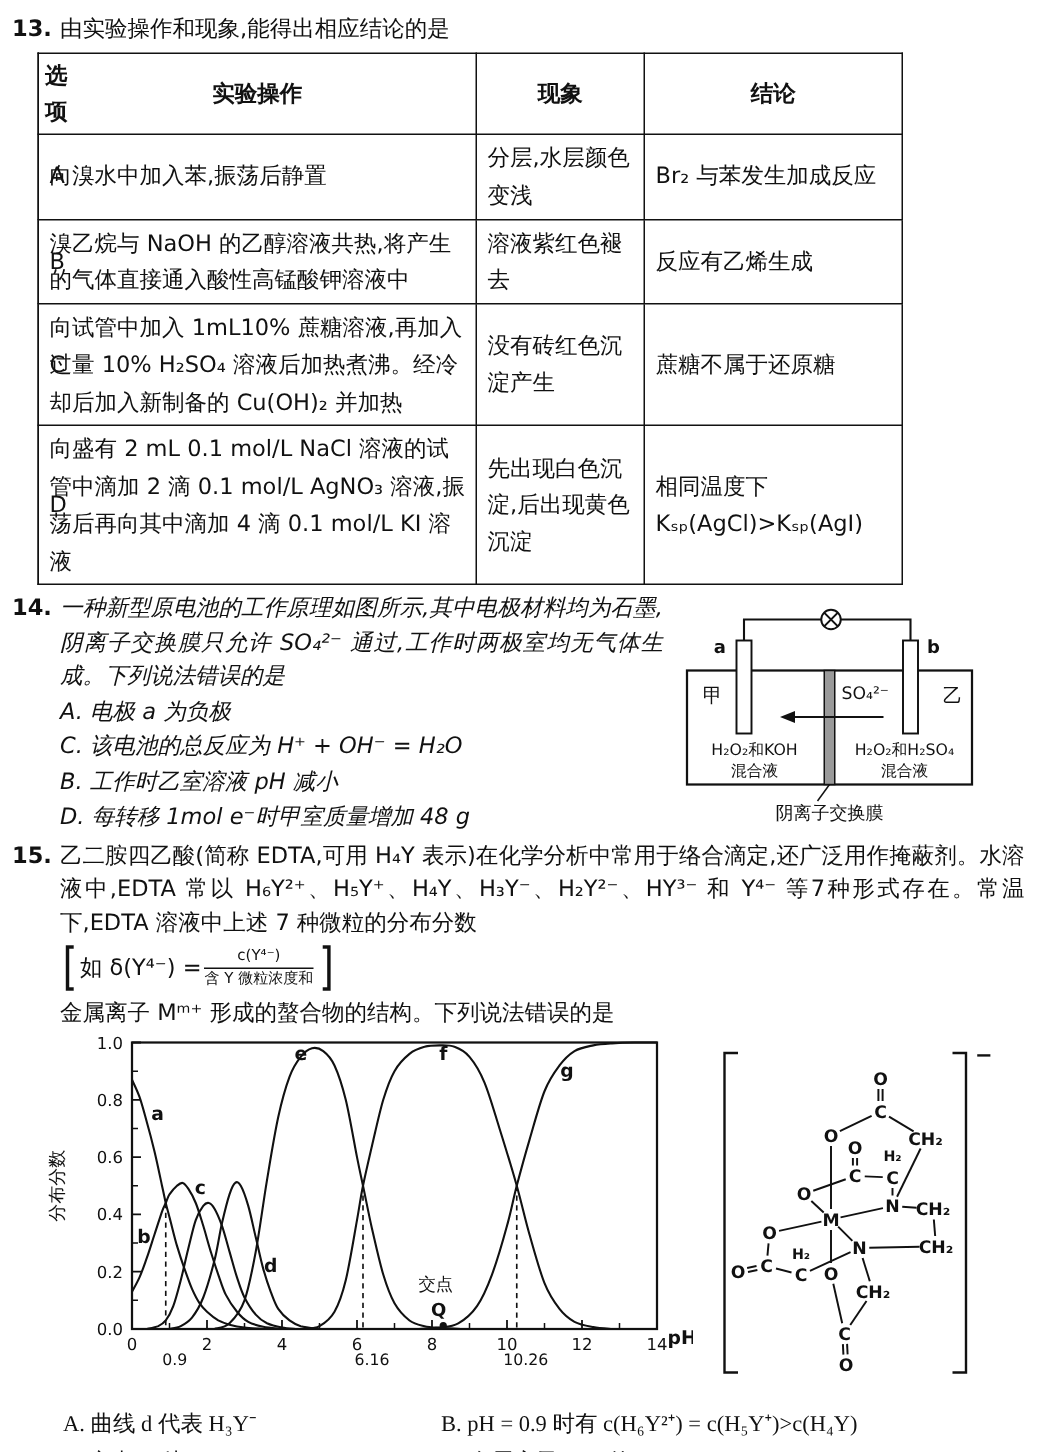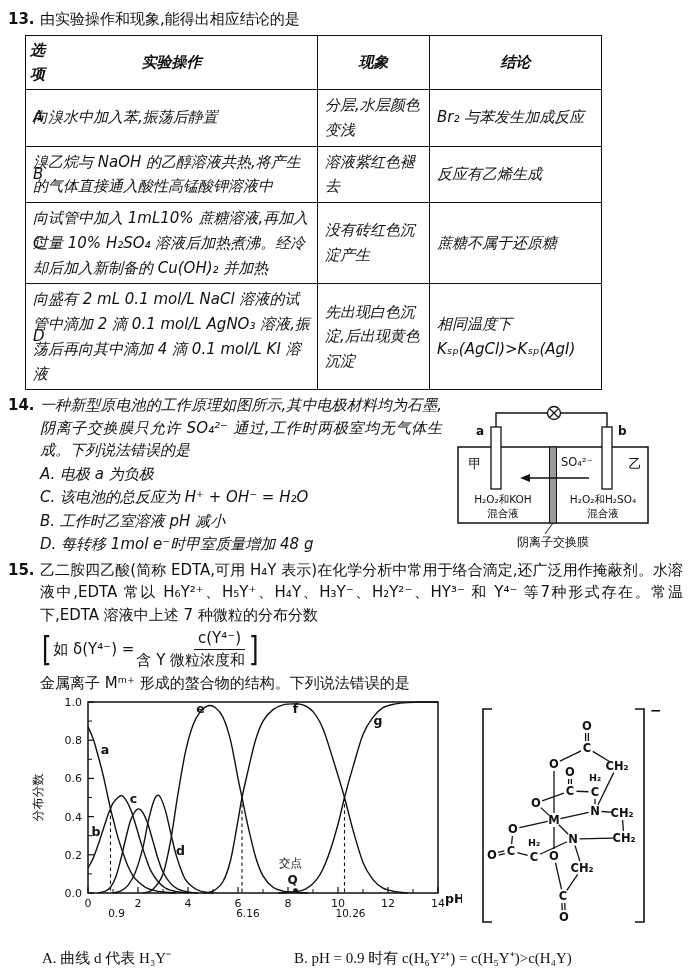--- a/index.html
+++ b/index.html
@@ -7,34 +7,34 @@
     width:693px;height:968px;overflow:hidden;
     font-family:"DejaVu Sans","Liberation Sans",sans-serif;
     color:#111;font-size:15px;line-height:1.5;
     padding:6px 10px 0 8px;box-sizing:border-box;
   }
   .question{position:relative;padding-left:32px;margin-top:2px;}
   .qnum{position:absolute;left:0;top:0;font-weight:700;}
   .qtitle{font-weight:400;}
   .stem{text-align:justify;}
   
-  table.exp{border-collapse:collapse;margin:4px 0 4px 17px;width:576px;table-layout:fixed;font-style:italic;}
+  table.exp{border-collapse:collapse;margin:4px 0 4px 17px;width:576px;table-layout:fixed;}
   table.exp th,table.exp td{border:1.4px solid #111;padding:3px 7px;vertical-align:middle;line-height:1.65;}
   table.exp th{font-weight:700;text-align:center;padding:2px 4px;}
   td.opt{text-align:center;width:38px;}
   col.c-op{width:292px;} col.c-ph{width:112px;} col.c-cc{width:172px;}
   
   .q14-row{display:flex;align-items:flex-start;}
   .q14-text{flex:1;padding-right:4px;font-style:italic;}
   .q14-diagram{width:237px;flex:none;padding-top:4px;}
   .optline{margin-top:1px;}
   
   .formula-line{display:flex;align-items:center;margin:2px 0;}
   .bracket{font-size:34px;font-weight:400;line-height:1;transform:scaleX(.75);}
-  .frac{display:inline-flex;flex-direction:column;text-align:center;margin:0 2px;font-size:15px;line-height:1.35;align-items:flex-end;}
+  .frac{display:inline-flex;flex-direction:column;text-align:center;margin:0 2px;font-size:10px;line-height:1.35;}
   .frac .num{border-bottom:1.4px solid #111;padding:0 4px;}
   
   .fig-row{display:flex;align-items:flex-start;margin-top:2px;}
   .fig-chart{margin-left:20px;flex:none;}
   .fig-mol{flex:none;margin-left:4px;}
   
   .q15-opts{display:grid;grid-template-columns:252px 1fr;padding-left:34px;row-gap:2px;margin-top:14px;font-family:Liberation Serif, serif;}
   svg text{fill:#111;}
 </style>
 </head>

